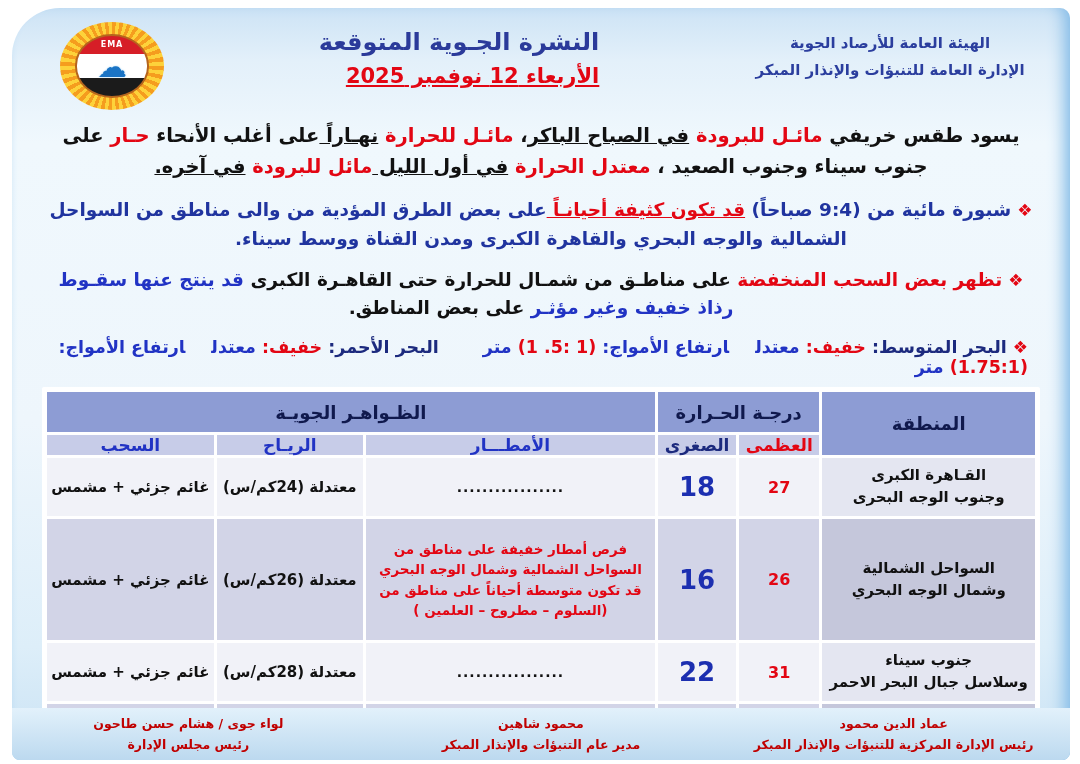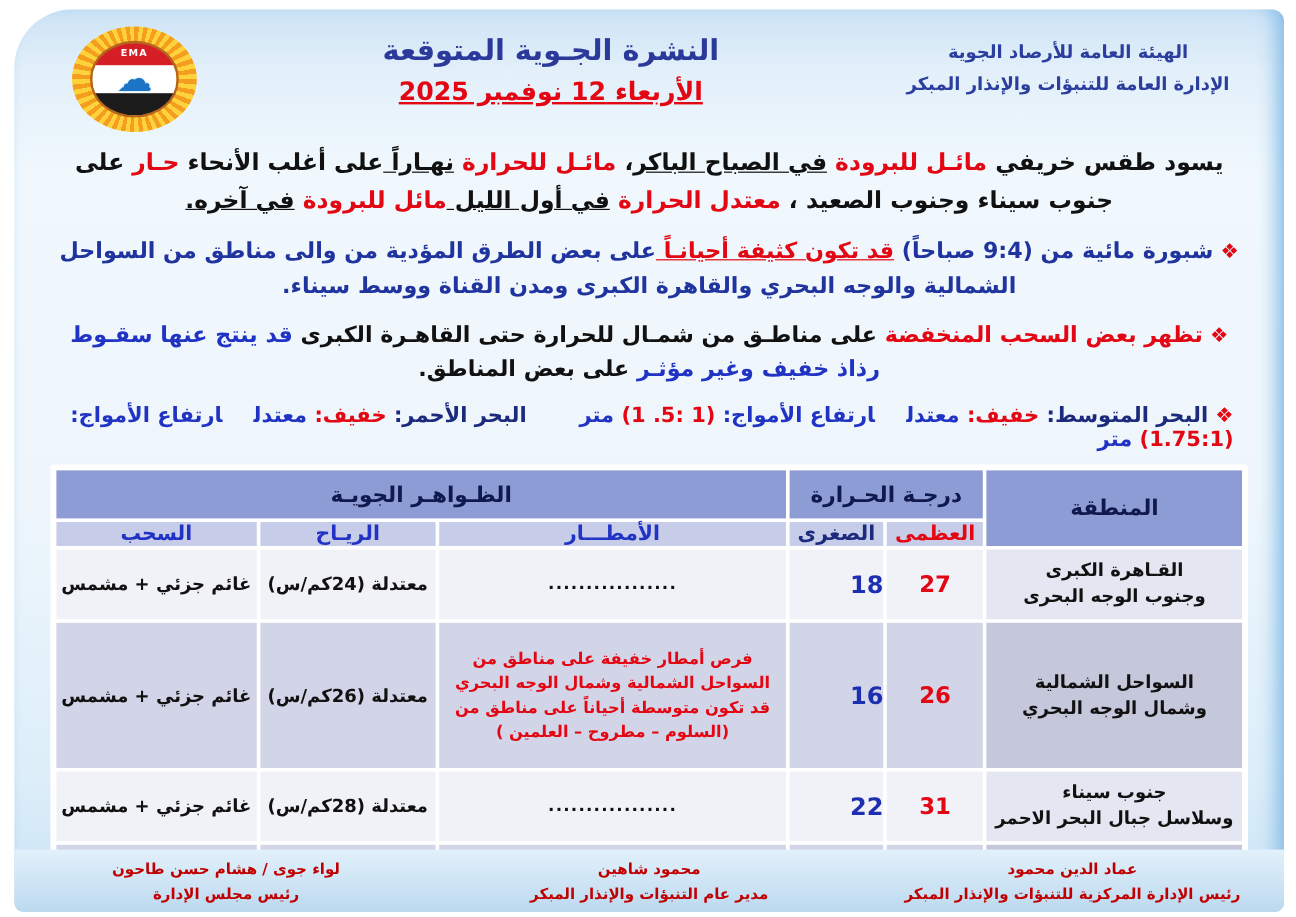--- a/index.html
+++ b/index.html
@@ -10,21 +10,21 @@
     border-radius:48px 10px 8px 8px;
     background:linear-gradient(180deg,#cde3f5 0%, #e3f0fa 7%, #f0f8fd 18%, #eef6fc 55%, #ddeef9 85%, #c9e2f4 100%);
     box-shadow: inset -14px 0 16px -8px #86bce7, inset 0 -6px 10px -4px #9ccbee;
     direction:rtl; overflow:hidden;
   }
   
   .hdr{ display:flex; justify-content:space-between; align-items:flex-start;
         padding:14px 30px 0 48px; }
   .org{ text-align:center; color:#2b3e9e; font-weight:bold; font-size:15px;
         line-height:1.8; padding-top:8px; width:300px; }
-  .titleblock{ text-align:center; padding-top:6px; }
+  .titleblock{ text-align:right; padding-top:6px; }
   .title{ color:#2b3a9a; font-weight:bold; font-size:24px; }
   .date{ color:#e30613; font-weight:bold; font-size:21px; margin-top:8px;
          text-decoration:underline; }
   .logo{ width:104px; height:88px; position:relative; margin-right:14px; }
   .sun{ position:absolute; inset:0; border-radius:50%;
         background:repeating-conic-gradient(#f59d1e 0deg 5deg, #fdd23a 5deg 10deg); }
   .sun-core{ position:absolute; left:14%; top:14%; width:72%; height:72%;
         border-radius:50%; border:2px solid #b5651d; overflow:hidden;
         background:linear-gradient(180deg,#d61e27 0 30%, #ffffff 30% 70%, #1b1b1b 70% 100%);
         display:flex; align-items:center; justify-content:center;}
@@ -57,22 +57,22 @@
   td{ text-align:center; vertical-align:middle; font-weight:bold; }
   .th-top{ background:#8d9cd4; color:#10194d; font-size:18px; height:40px; }
   .th-sub{ background:#c7cce8; font-size:17px; height:19px; }
   .c-reg{ width:212px; } .c-max{ width:80px; } .c-min{ width:78px; }
   .c-rain{ width:288px; } .c-wind{ width:146px; } .c-cld{ width:166px; }
   .r-odd td{ background:#f1f2f8; }
   .r-even td{ background:#d2d4e7; }
   .r-odd td.regcell{ background:#e4e6f1; }
   .r-even td.regcell{ background:#c5c7db; }
   .regcell{ color:#111; font-size:15px; line-height:1.45; white-space:pre-line; }
-  .maxcell{ color:#e30613; font-size:19px; }
-  .mincell{ color:#1c2fb0; font-size:20px;text-align:right; }
+  .maxcell{ color:#e30613; font-size:16px; }
+  .mincell{ color:#1c2fb0; font-size:26px; }
   .raincell{ color:#111; font-size:14px; letter-spacing:1px; }
   .rainred{ color:#e30613; font-size:13.5px; letter-spacing:0; line-height:1.5;
             padding:20px 6px; }
   .windcell,.cldcell{ color:#111; font-size:15px; }
   .row1 td{ height:58px; } .row2 td{ height:92px; } .row3 td{ height:58px; }
   .row4 td{ height:34px; } .row5 td{ height:32px; }
   
   .ftr{ position:absolute; left:0; right:0; bottom:0; height:52px;
         background:linear-gradient(180deg,#e2f1fb 0%, #bcd9ef 100%);
         display:flex; align-items:center; }

